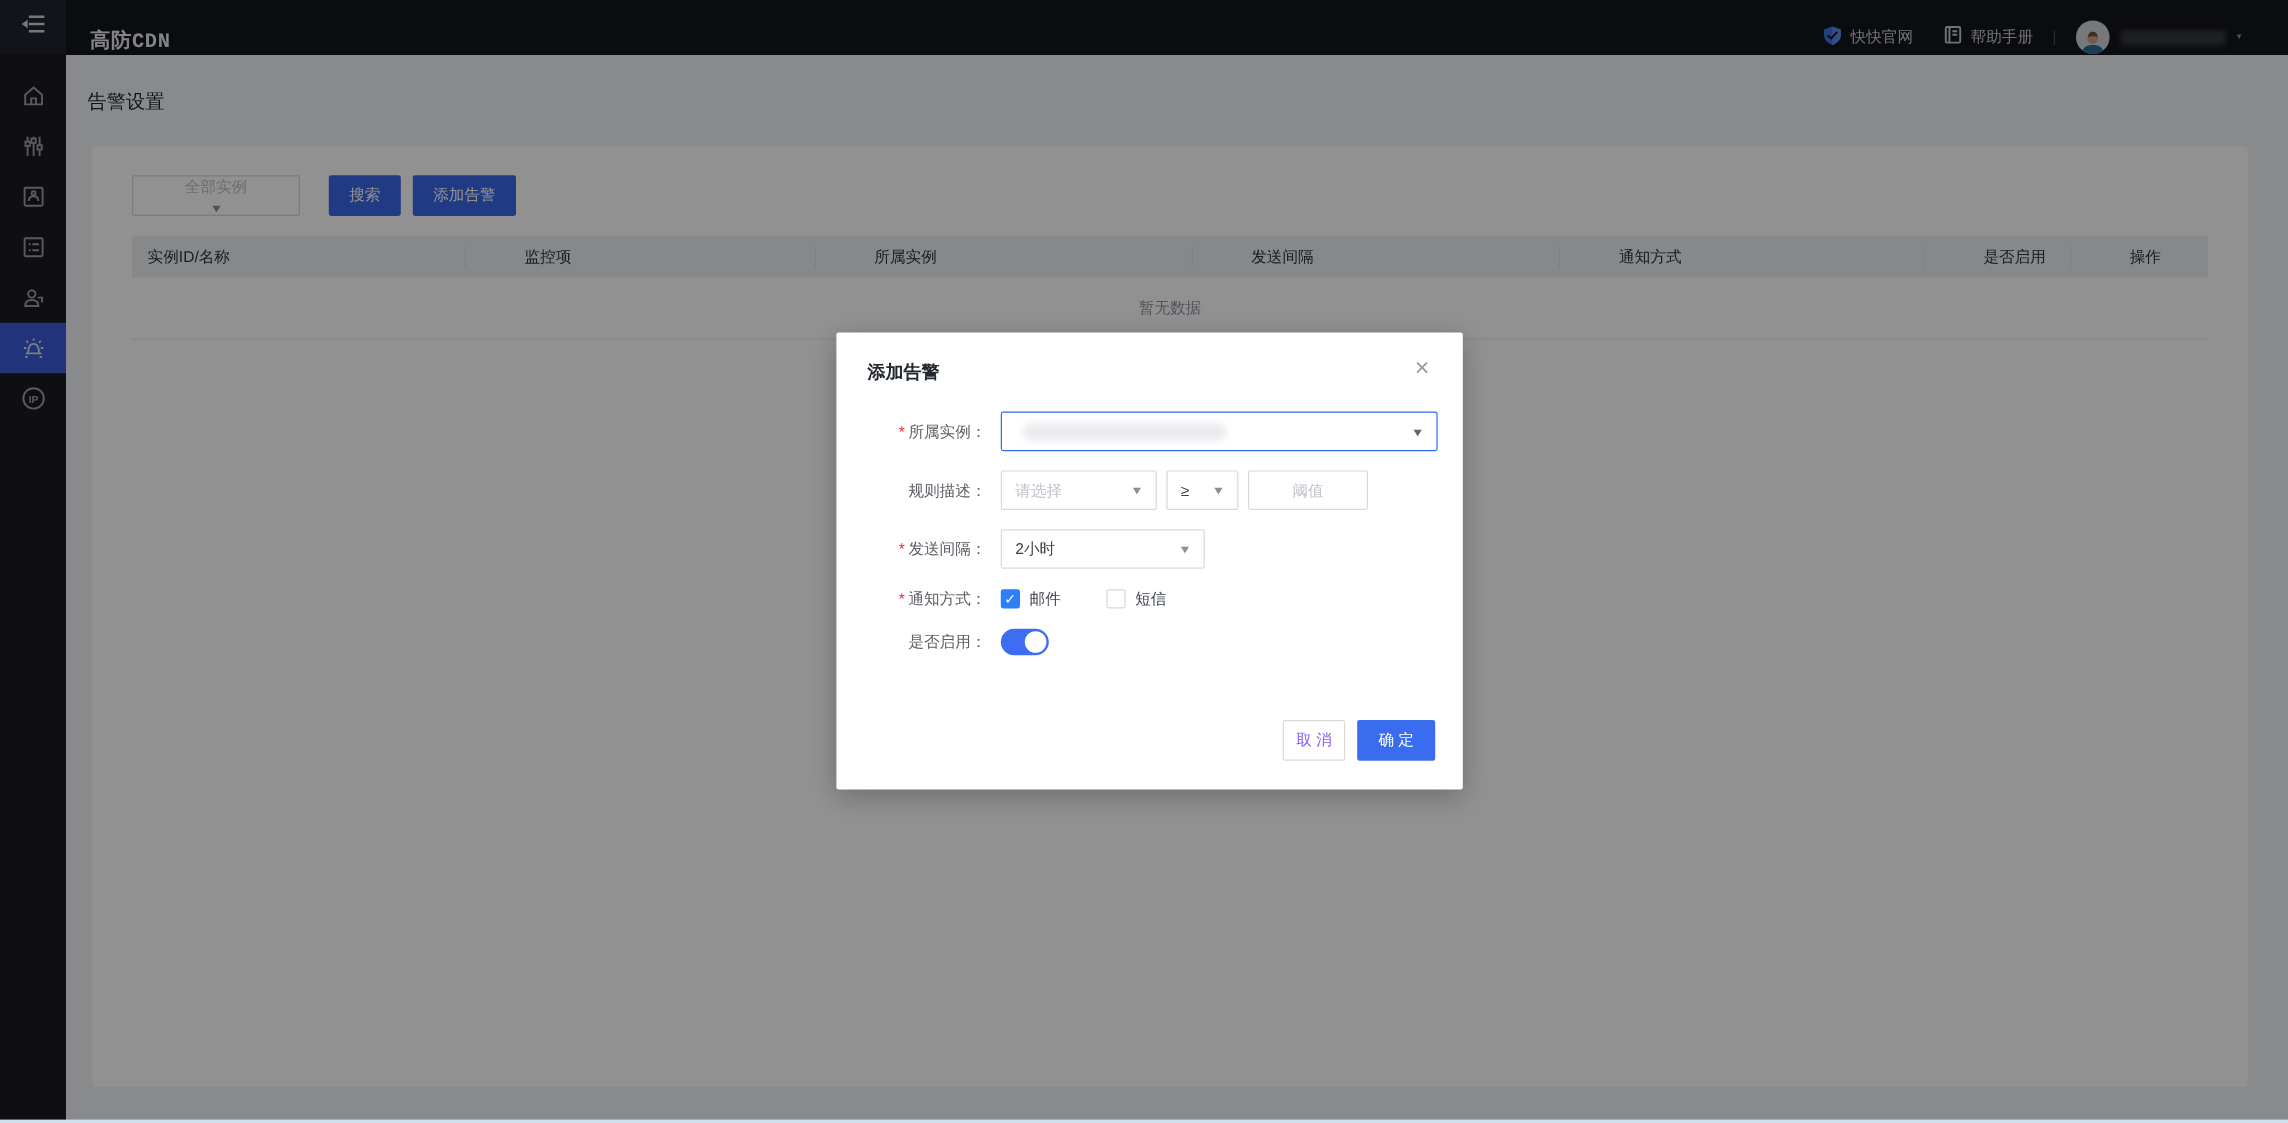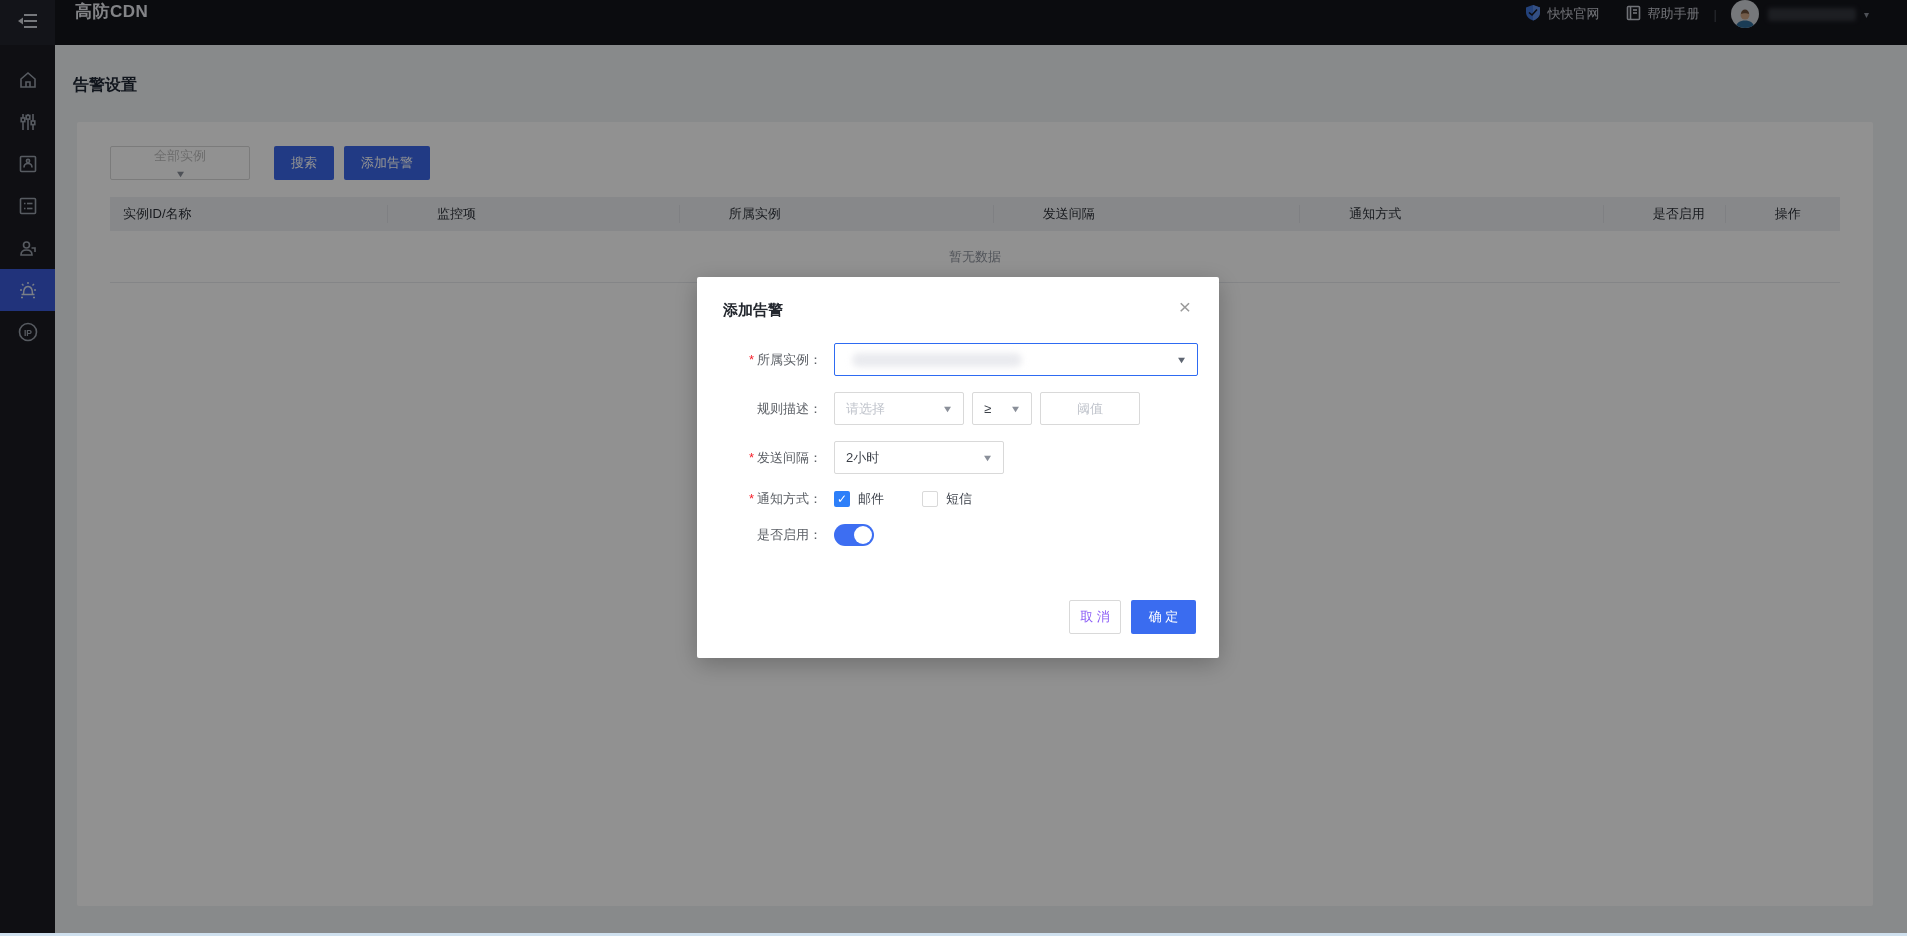--- a/index.html
+++ b/index.html
@@ -1,42 +1,42 @@
 <!DOCTYPE html>
 <html><head>
 <meta charset="utf-8">
 <style>
   * { margin:0; padding:0; box-sizing:border-box; }
   html,body { width:1907px; height:936px; overflow:hidden;
     font-family:"Liberation Sans","DejaVu Sans",sans-serif; background:#f0f2f5; }
 
   
   .topbar { position:fixed; top:0; left:0; right:0; height:45px; background:#15161c;
-    display:flex; align-items:flex-start; z-index:1; }
+    display:flex; align-items:flex-end; z-index:1;font-family:Liberation Mono, monospace; }
   .corner { width:55px; height:45px; background:#23242c; display:flex; align-items:center; justify-content:center; }
   .topbar-title { color:#e7e9ee; font-size:17px; font-weight:bold; margin-left:20px; letter-spacing:.5px; }
   .topbar-right { margin-left:auto; display:flex; align-items:center; padding-right:38px; color:#c6c9d1; font-size:13px; }
   .tb-link { display:flex; align-items:center; gap:7px; cursor:pointer; }
   .tb-sep { color:#4a4d55; margin:0 14px; }
   .avatar { width:28px; height:28px; border-radius:50%; background:#cfd3d8; overflow:hidden;
     display:flex; align-items:flex-end; justify-content:center; margin-right:9px; }
   .name-blob { width:88px; height:13px; background:#34373e; border-radius:3px; filter:blur(2px); margin-right:8px; }
   .tb-caret { color:#8a8f99; font-size:10px; }
   .gap26 { width:26px; }
 
   
   .sidebar { position:fixed; top:45px; left:0; bottom:0; width:55px; background:#1b1c23;
     z-index:1; display:flex; flex-direction:column; padding-top:14px; }
   .side-item { height:42px; display:flex; align-items:center; justify-content:center; color:#9aa0ab; cursor:pointer; }
   .side-item.active { background:#3a5bd9; color:#d9dfec; }
   .side-item svg { display:block; }
 
   
   .content { position:absolute; left:55px; top:45px; right:0; bottom:0; background:#f0f2f5; }
-  .page-title { position:absolute; left:18px; top:30px; font-size:16px; font-weight:bold; color:#1d2532; }
+  .page-title { position:absolute; left:18px; top:30px; font-size:16px; font-weight:normal; color:#1d2532; }
   .card { position:absolute; left:22px; top:77px; right:34px; bottom:30px; background:#ffffff; border-radius:2px; }
   .toolbar { display:flex; align-items:center; padding:24px 0 0 33px; gap:10px; }
   .filter-select { width:140px; height:34px; border:1px solid #d9d9d9; border-radius:2px; background:#fff;
     display:flex; align-items:center; justify-content:space-between; padding:0 11px;
     font-size:13px; color:#bfbfbf; margin-right:14px; cursor:pointer;flex-direction:column; }
   .caret { font-size:9px; color:#8a8f99; transform:scaleX(1.3); }
   .btn-primary { height:34px; background:#3a66e8; color:#fff; border:none; border-radius:2px;
     font-size:13px; padding:0 17px; cursor:pointer; font-family:inherit; }
 
   .table { margin:17px 33px 0 33px; }

